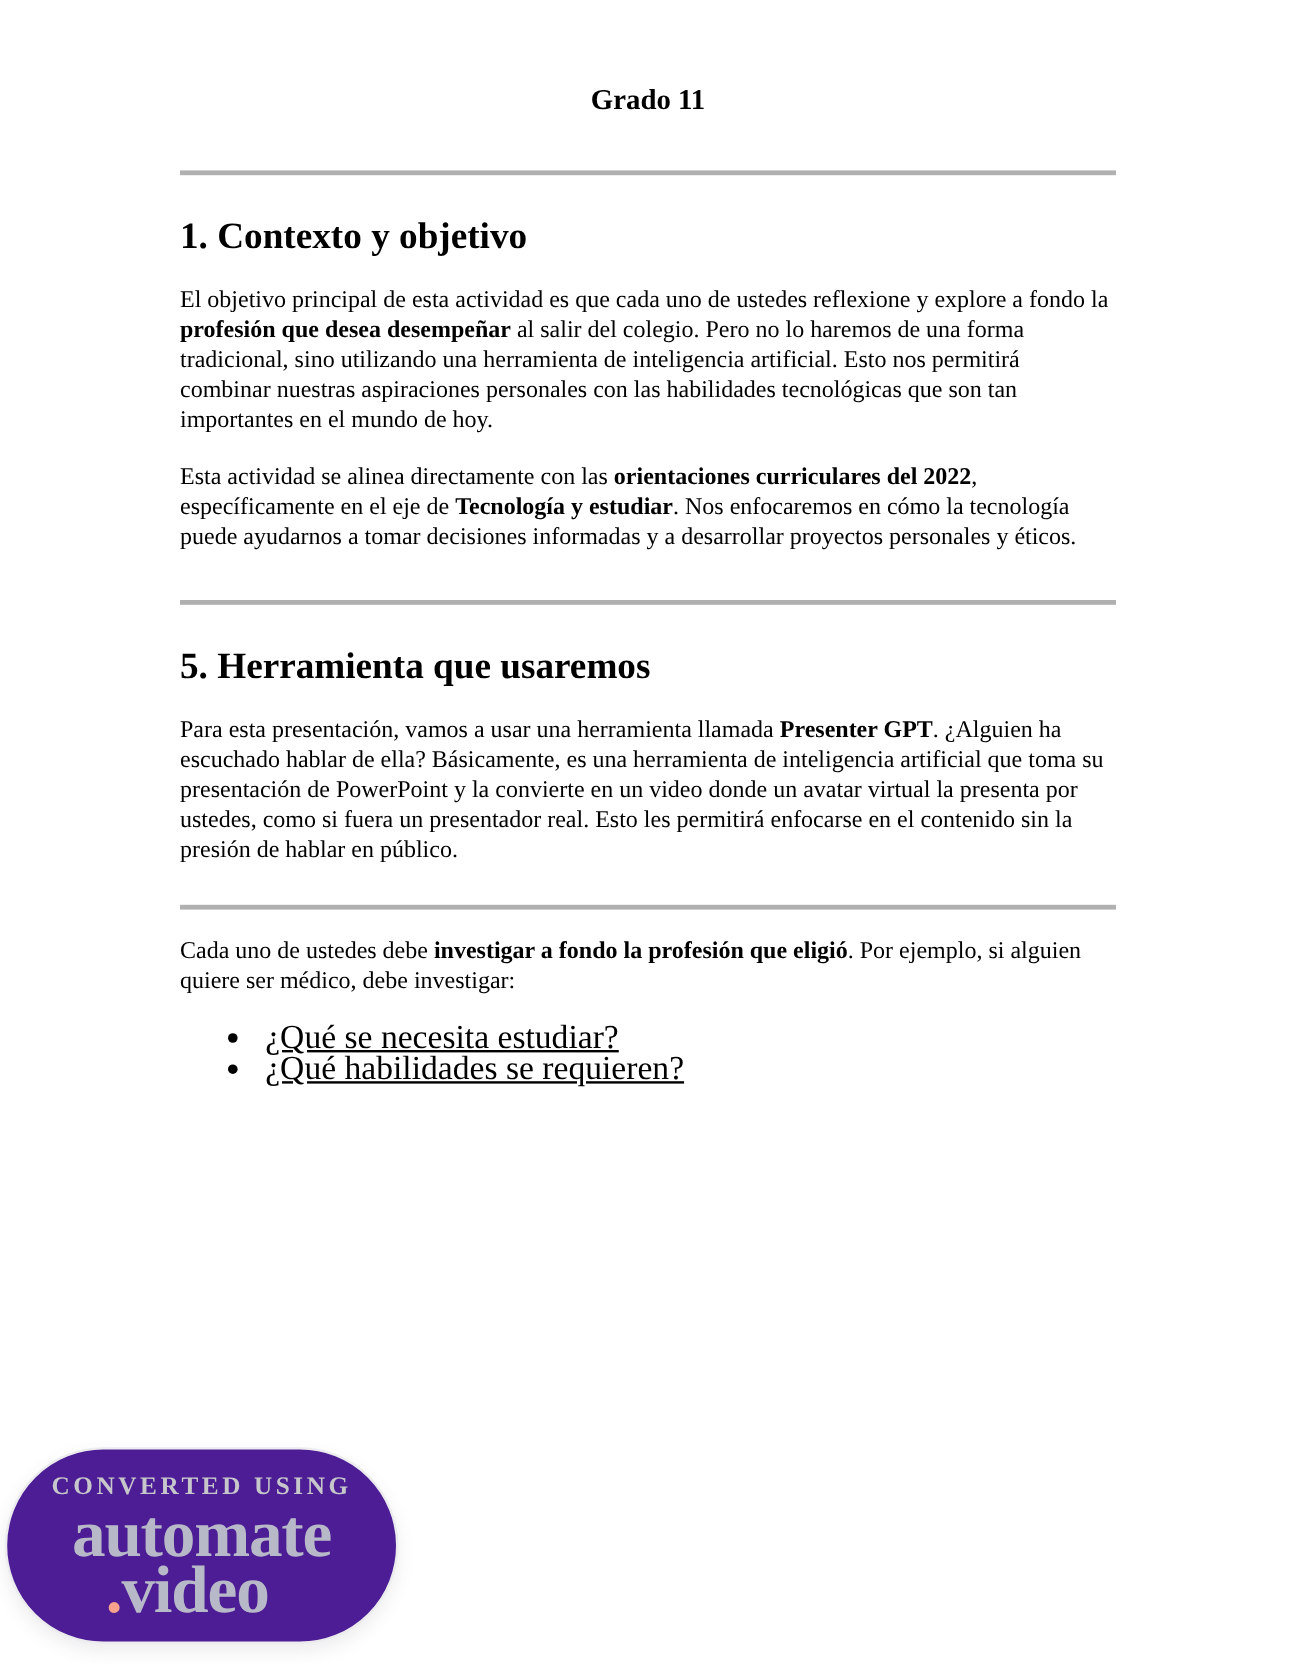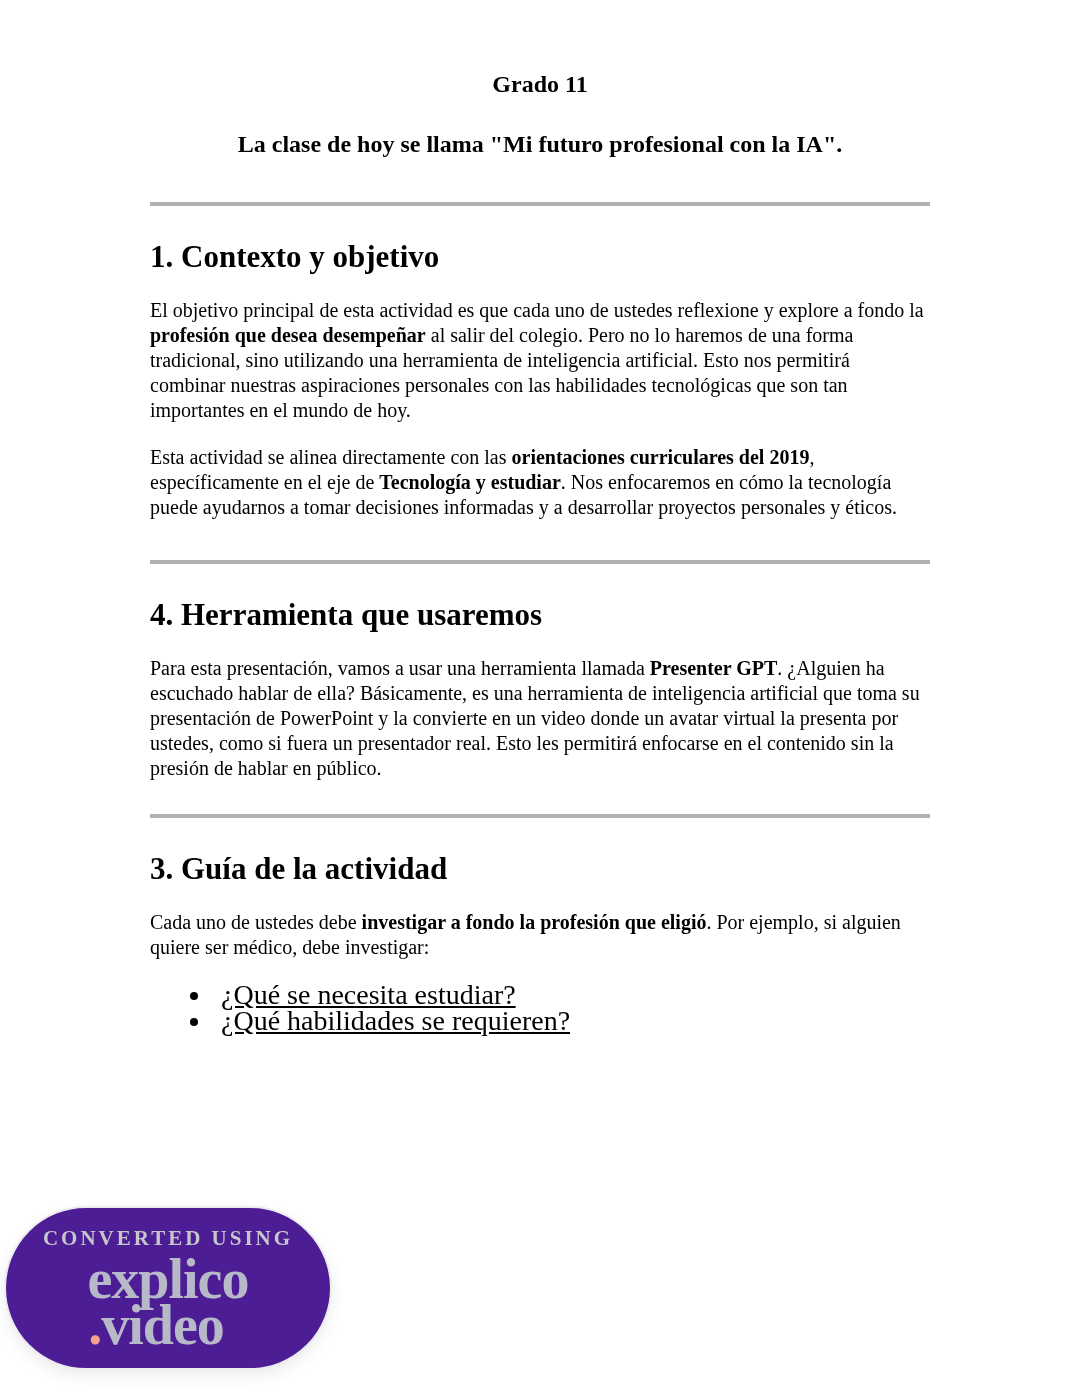--- a/index.html
+++ b/index.html
@@ -126,40 +126,38 @@
   }
   .wm-dot {
     color: var(--wm-dot, #f8a28e);
   }
 </style>
 </head>
 <body>
 
 <div class="watermark">
   <div class="wm-label">CONVERTED USING</div>
-  <div class="wm-brand">explico</div>
+  <div class="wm-brand">automate</div>
   <div class="wm-tld"><span class="wm-dot">.</span><span>video</span></div>
 </div>
 
 <div class="page">
   <h1 class="doc-title">Grado 11</h1>
-  <h1 class="doc-subtitle">La clase de hoy se llama "Mi futuro profesional con la IA".</h1>
 
   <hr class="rule r1">
 
   <h2 class="section-heading">1. Contexto y objetivo</h2>
   <p class="body-par"><span>El objetivo principal de esta actividad es que cada uno de ustedes reflexione y explore a fondo la </span><b>profesión que desea desempeñar</b><span> al salir del colegio. Pero no lo haremos de una forma tradicional, sino utilizando una herramienta de inteligencia artificial. Esto nos permitirá combinar nuestras aspiraciones personales con las habilidades tecnológicas que son tan importantes en el mundo de hoy.</span></p>
-  <p class="body-par"><span>Esta actividad se alinea directamente con las </span><b>orientaciones curriculares del 2019</b><span>, específicamente en el eje de </span><b>Tecnología y estudiar</b><span>. Nos enfocaremos en cómo la tecnología puede ayudarnos a tomar decisiones informadas y a desarrollar proyectos personales y éticos.</span></p>
+  <p class="body-par"><span>Esta actividad se alinea directamente con las </span><b>orientaciones curriculares del 2022</b><span>, específicamente en el eje de </span><b>Tecnología y estudiar</b><span>. Nos enfocaremos en cómo la tecnología puede ayudarnos a tomar decisiones informadas y a desarrollar proyectos personales y éticos.</span></p>
 
   <hr class="rule r2">
 
-  <h2 class="section-heading">4. Herramienta que usaremos</h2>
+  <h2 class="section-heading">5. Herramienta que usaremos</h2>
   <p class="body-par"><span>Para esta presentación, vamos a usar una herramienta llamada </span><b>Presenter GPT</b><span>. ¿Alguien ha escuchado hablar de ella? Básicamente, es una herramienta de inteligencia artificial que toma su presentación de PowerPoint y la convierte en un video donde un avatar virtual la presenta por ustedes, como si fuera un presentador real. Esto les permitirá enfocarse en el contenido sin la presión de hablar en público.</span></p>
 
   <hr class="rule r3">
 
-  <h2 class="section-heading">3. Guía de la actividad</h2>
   <p class="body-par"><span>Cada uno de ustedes debe </span><b>investigar a fondo la profesión que eligió</b><span>. Por ejemplo, si alguien quiere ser médico, debe investigar:</span></p>
   <ul class="bullet-list">
     <li>¿Qué se necesita estudiar?</li>
     <li>¿Qué habilidades se requieren?</li>
   </ul>
 </div>
 
 </body></html>

